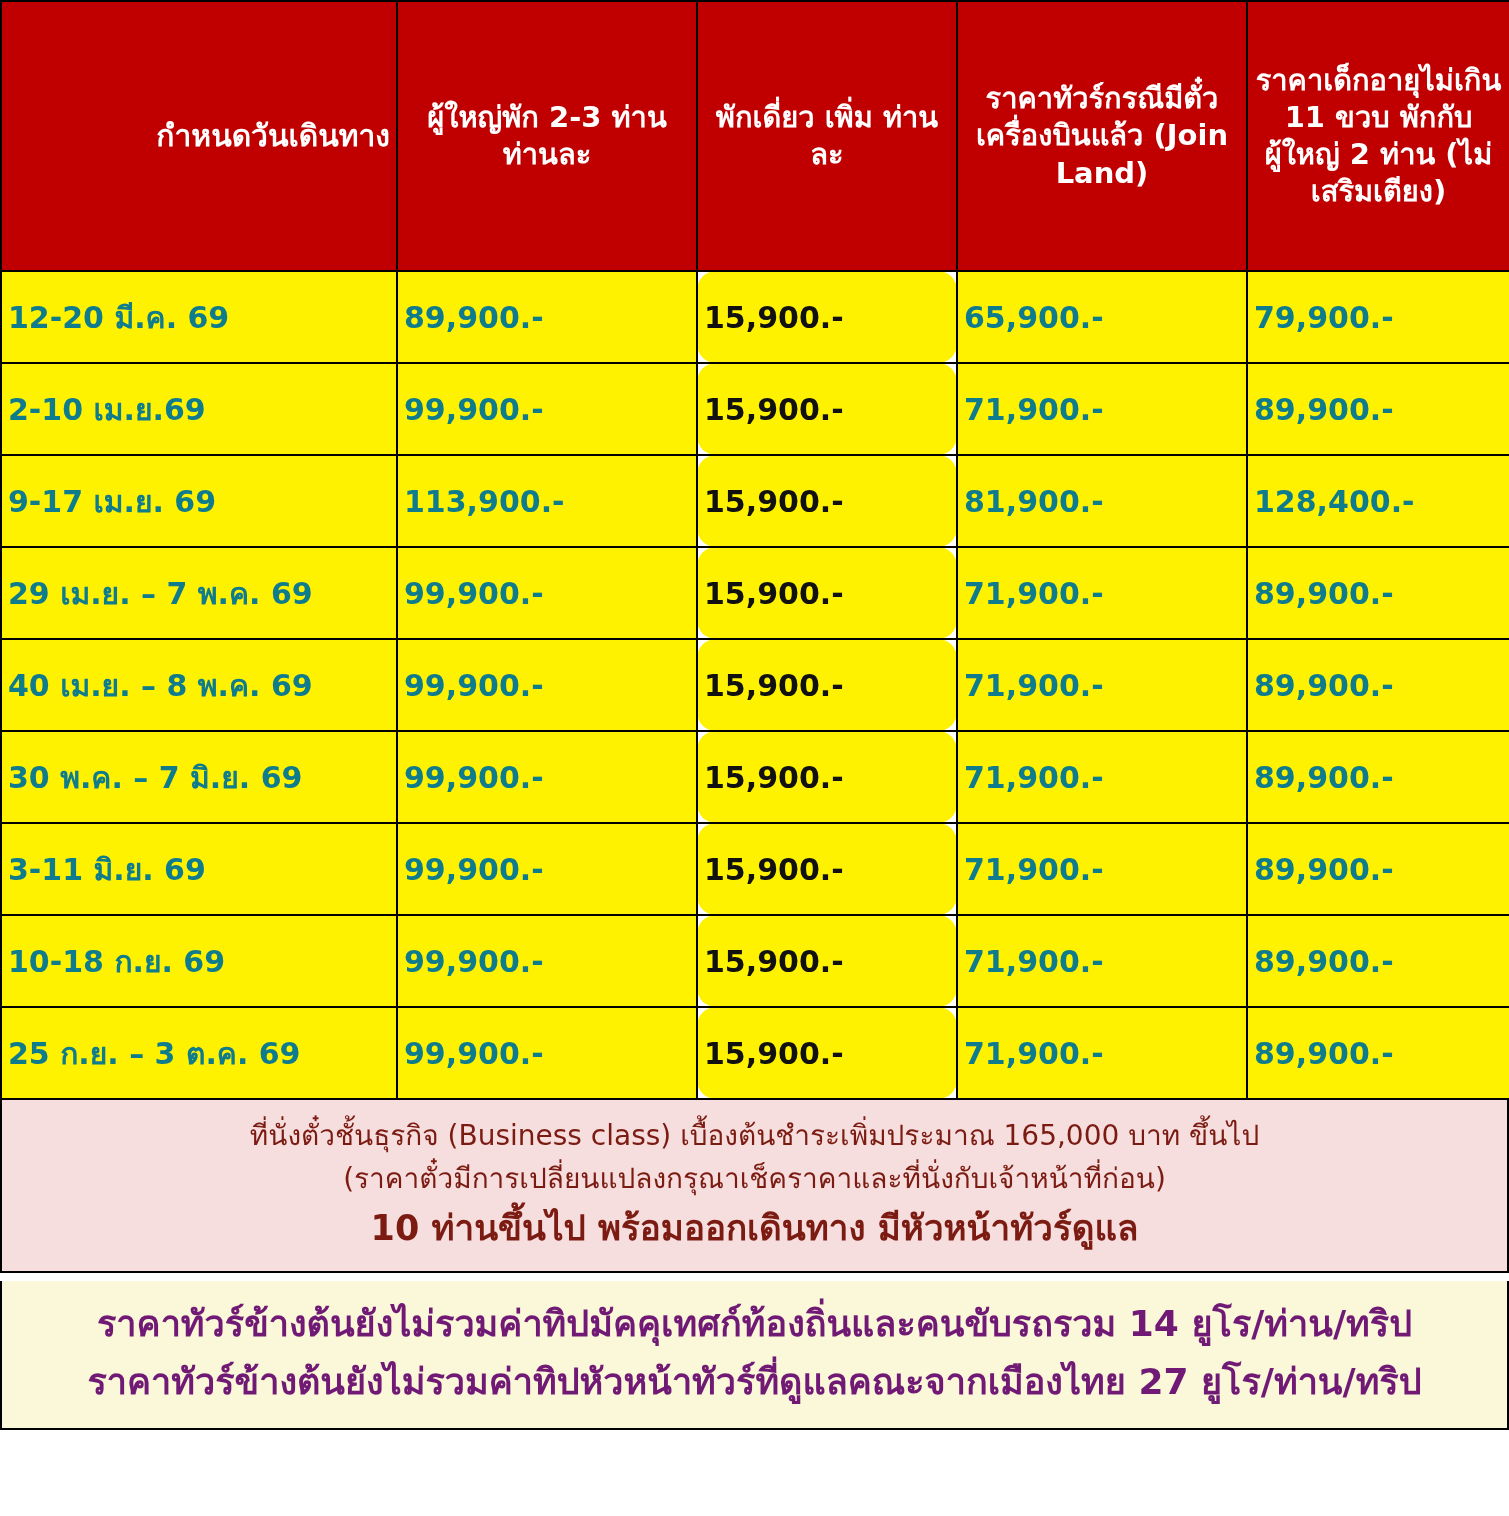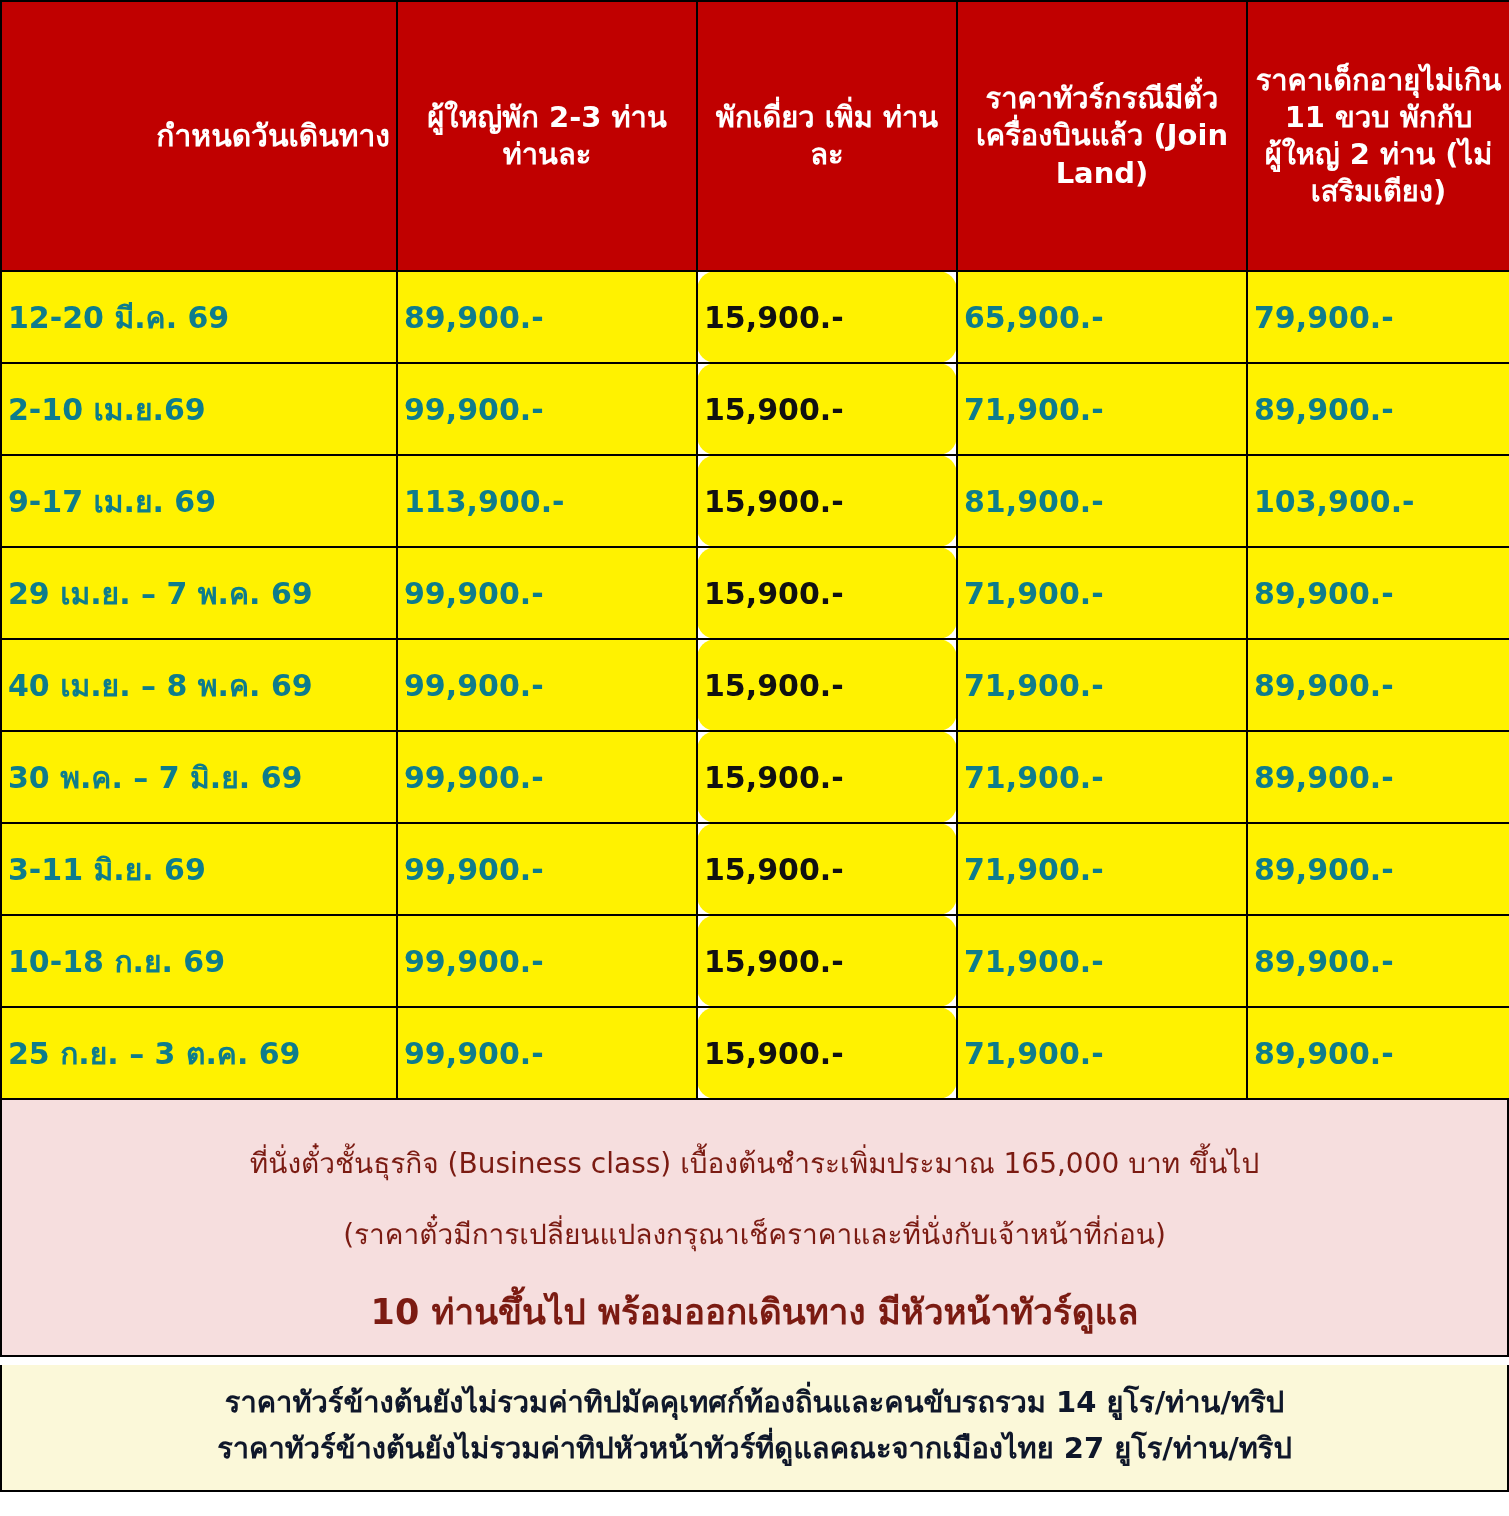--- a/index.html
+++ b/index.html
@@ -64,36 +64,35 @@
     border-left: 2px solid #000000;
     border-right: 2px solid #000000;
     border-bottom: 2px solid #000000;
     padding: 14px 10px 16px 10px;
     text-align: center;
   }
   .note-pink .line {
     color: #7B1B12;
     font-size: 28px;
     line-height: 1.55;
-    margin-top: 28px;
   }
   .note-pink .line.bold {
     font-weight: bold;
     font-size: 35px;
   }
   .note-cream {
     background: #FBF8D9;
     border: 2px solid #000000;
     border-top: none;
     padding: 14px 10px 18px 10px;
     text-align: center;
   }
   .note-cream .line {
-    color: #0f172a;
-    font-size: 29px;
+    color: #701a75;
+    font-size: 36px;
     font-weight: bold;
     line-height: 1.6;
   }
   .spacer {
     height: 8px;
     background: #ffffff;
   }
 </style>
 </head>
 <body>
@@ -130,21 +129,21 @@
         <td class="col-price1">99,900.-</td>
         <td class="col-price2">15,900.-</td>
         <td class="col-price3">71,900.-</td>
         <td class="col-price4">89,900.-</td>
       </tr>
       <tr>
         <td class="col-date">9-17 เม.ย. 69</td>
         <td class="col-price1">113,900.-</td>
         <td class="col-price2">15,900.-</td>
         <td class="col-price3">81,900.-</td>
-        <td class="col-price4">103,900.-</td>
+        <td class="col-price4">128,400.-</td>
       </tr>
       <tr>
         <td class="col-date">29 เม.ย. – 7 พ.ค. 69</td>
         <td class="col-price1">99,900.-</td>
         <td class="col-price2">15,900.-</td>
         <td class="col-price3">71,900.-</td>
         <td class="col-price4">89,900.-</td>
       </tr>
       <tr>
         <td class="col-date">40 เม.ย. – 8 พ.ค. 69</td>

